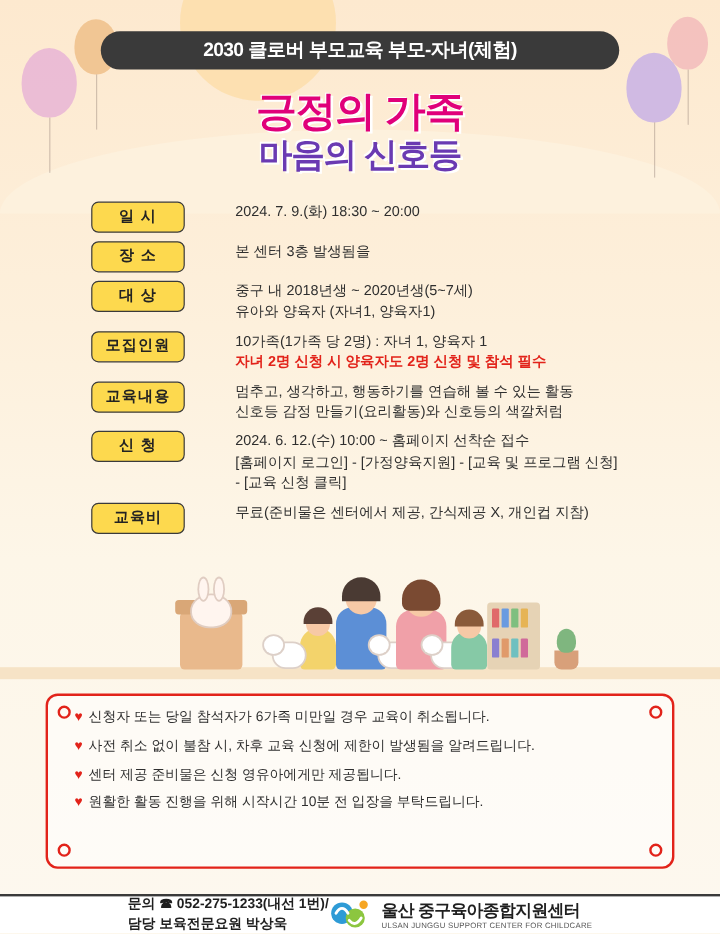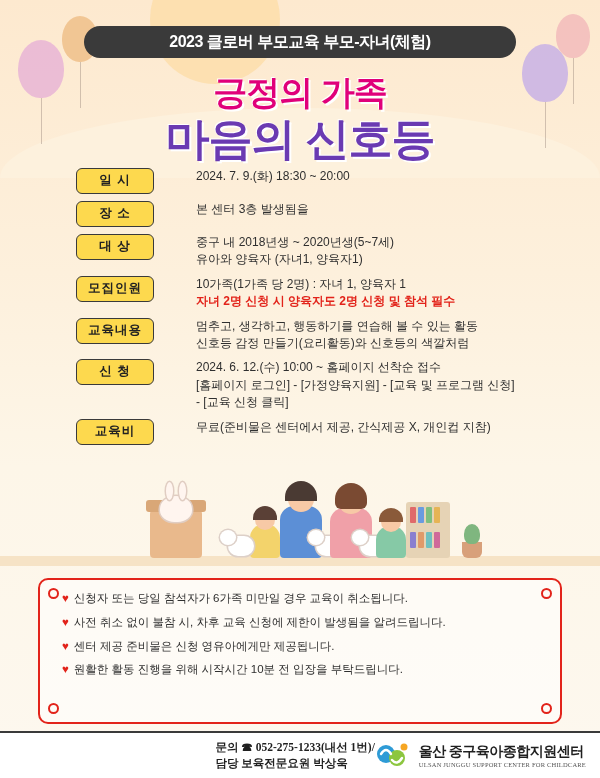--- a/index.html
+++ b/index.html
@@ -78,21 +78,21 @@
     font-size: 34px;
     font-weight: bold;
     color: #e0007a;
     letter-spacing: -1px;
     text-shadow: 2px 2px 0 #ffffff, -1px -1px 0 #ffffff;
   }
   .title-sub {
     position: absolute;
     top: 110px; left: 0; right: 0;
     text-align: center;
-    font-size: 44px;
+    font-size: 28px;
     font-weight: bold;
     color: #6a3ab2;
     letter-spacing: -1px;
     text-shadow: 2px 2px 0 #ffffff, -1px -1px 0 #ffffff;
   }
 
   
   .info {
     position: absolute;
     top: 168px; left: 76px;
@@ -214,26 +214,25 @@
     position:absolute; width:11px; height:11px; border-radius:50%;
     border:2px solid #e2231a;
   }
   .circ.tl { left:8px; top:8px; } .circ.tr { right:8px; top:8px; }
   .circ.bl { left:8px; bottom:8px; } .circ.br { right:8px; bottom:8px; }
 
   
   .footer {
     position: absolute;
     left: 0; right: 0; bottom: 0;
-    height: 47px;
+    height: 33px;
     background: #ffffff;
     border-top: 2px solid #3a3a3a;
-    display: flex; align-items: center; justify-content: flex-end;
+    display: flex; align-items: center; justify-content: center;
     padding: 0 14px;
-    font-family: Liberation Serif, serif;
   }
   .contact { font-size: 11.5px; color: #1f1f1f; line-height: 1.35; font-weight: bold; }
   .brand { display: flex; align-items: center; }
   .brand-mark {
     width: 36px; height: 30px; margin-right: 8px; position: relative;
   }
   .brand-text .kr { font-size: 14px; font-weight: bold; color: #1f1f1f; letter-spacing:-0.5px;}
   .brand-text .en { font-size: 6.5px; color: #555; letter-spacing: 0.2px; }
 </style>
 </head>
@@ -241,21 +240,21 @@
 
 <div class="bg"></div>
 <div class="sun"></div>
 <div class="cloud-band"></div>
 <div class="balloon b1"></div>
 <div class="balloon b2"></div>
 <div class="balloon b3"></div>
 <div class="balloon b4"></div>
 
 <div class="ribbon">
-  <span class="ribbon-text">2023 클로버 부모교육 부모-자녀(체험)</span>
+  <span class="ribbon-text">2030 클로버 부모교육 부모-자녀(체험)</span>
 </div>
 <div class="title-main">긍정의 가족</div>
 <div class="title-sub">마음의 신호등</div>
 
 <div class="info" id="info-table">
     <div class="info-row">
       <div class="info-label">일    시</div>
       <div class="info-value">
         <div>2024. 7. 9.(화) 18:30 ~ 20:00</div>
       </div>

